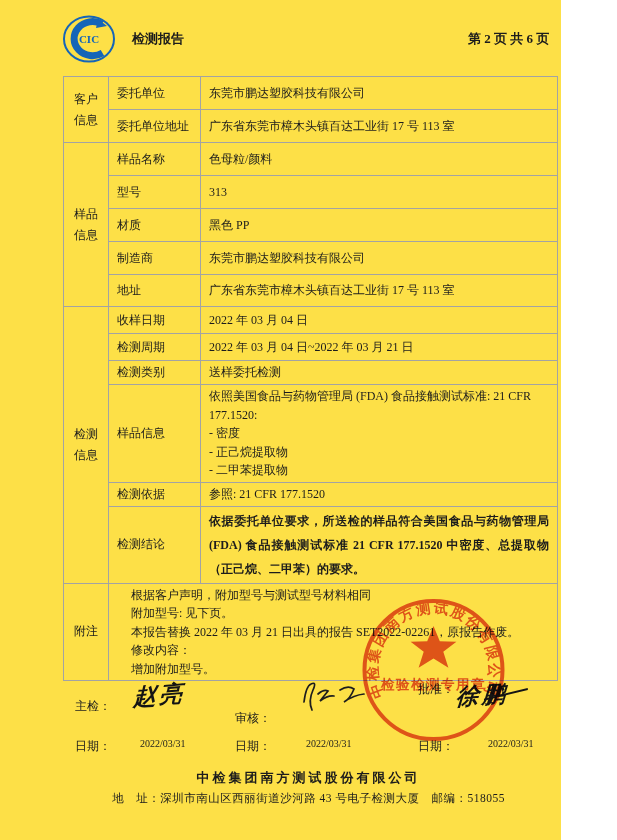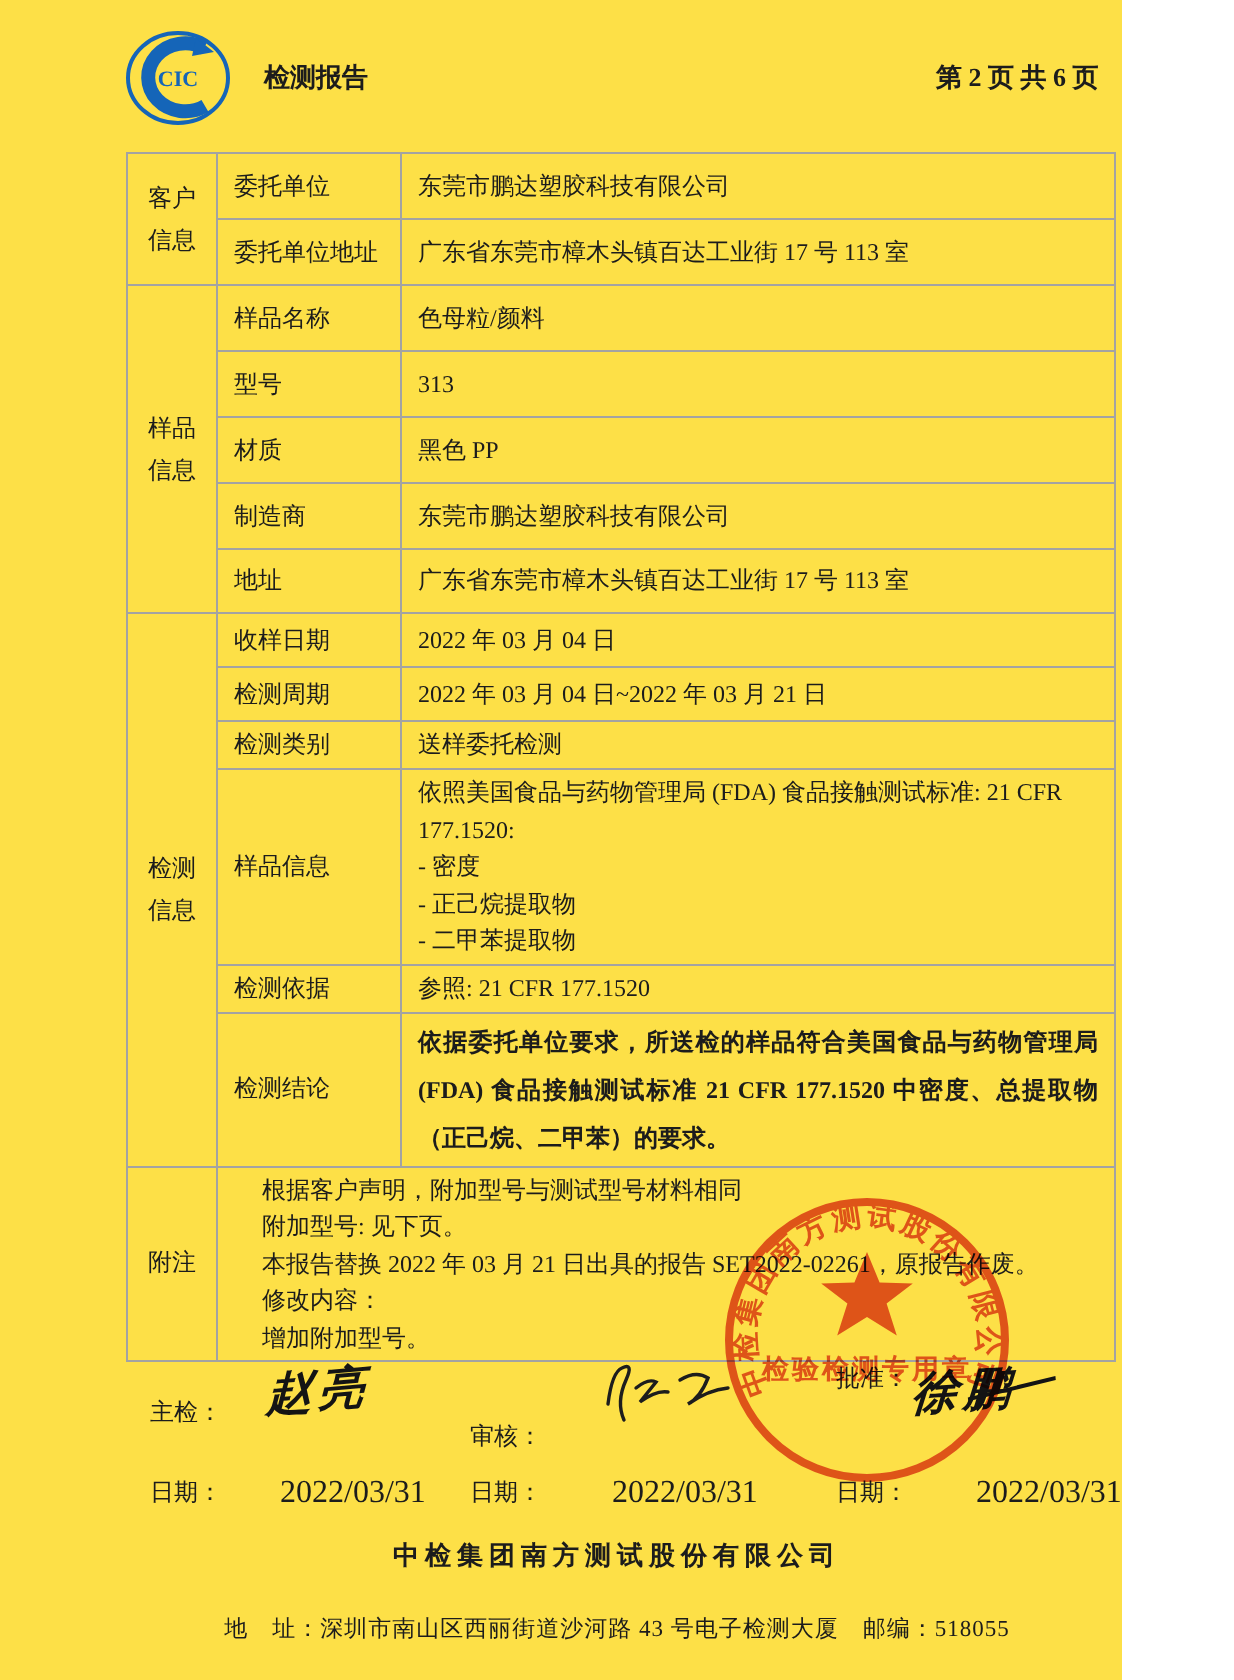--- a/index.html
+++ b/index.html
@@ -20,36 +20,36 @@
   td.val{padding-left:11px;}
   tr.h33{height:33px;} tr.h32{height:32px;}
   tr.h27{height:27px;} tr.h24{height:24px;}
   tr.h93{height:93px;} tr.h50{height:50px;}
   .ln{line-height:18.5px;white-space:nowrap;}
   .concl{line-height:24px;text-align:justify;font-weight:bold;}
 
   
   .sig-area{position:absolute;left:0;top:668px;width:617px;height:100px;padding-left:36px;}
   .sig-area .role,.sig-area .dlabel{position:absolute;font-size:12px;white-space:nowrap;}
-  .sig-area .dval{position:absolute;font-size:16px;white-space:nowrap;}
+  .sig-area .dval{position:absolute;font-size:10px;white-space:nowrap;}
   .sig{position:absolute;font-size:23px;font-weight:bold;font-style:italic;
        letter-spacing:3px;color:#141414;transform:rotate(-5deg) skewX(-6deg);white-space:nowrap;}
   .sig-approver{transform:rotate(-4deg) skewX(-8deg);}
   .sig-approver::after{content:"";position:absolute;right:-20px;top:15px;width:44px;
        border-top:2px solid #141414;transform:rotate(-10deg);}
   .scribble{position:absolute;}
 
   
   .stamp{position:absolute;left:359px;top:594px;width:150px;height:152px;
          mix-blend-mode:multiply;opacity:0.88;}
 
   
   .footer{position:absolute;left:0;top:769px;width:617px;text-align:center;}
   .footer .company{font-size:13px;font-weight:bold;letter-spacing:3px;}
-  .footer .line{font-size:11.5px;margin-top:20px;letter-spacing:0.5px;}
+  .footer .line{font-size:11.5px;margin-top:4px;letter-spacing:0.5px;}
   .footer a.url{color:#0000cc;text-decoration:underline;}
 </style>
 </head>
 <body>
 
 <div class="page">
 
   <svg class="logo" viewBox="0 0 54 48">
     <ellipse cx="27" cy="24" rx="25" ry="22.5" fill="none" stroke="#1565b8" stroke-width="2"></ellipse>
     <path d="M40,9 A18.5,17 0 1 0 40.5,38" fill="none" stroke="#1565b8" stroke-width="7"></path>

